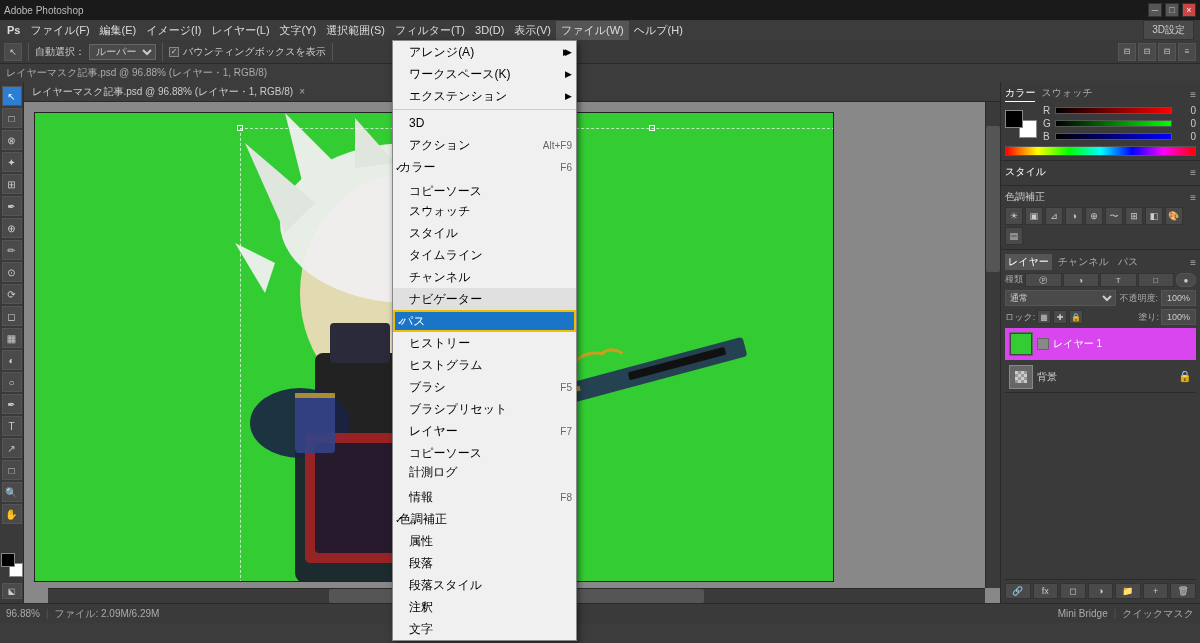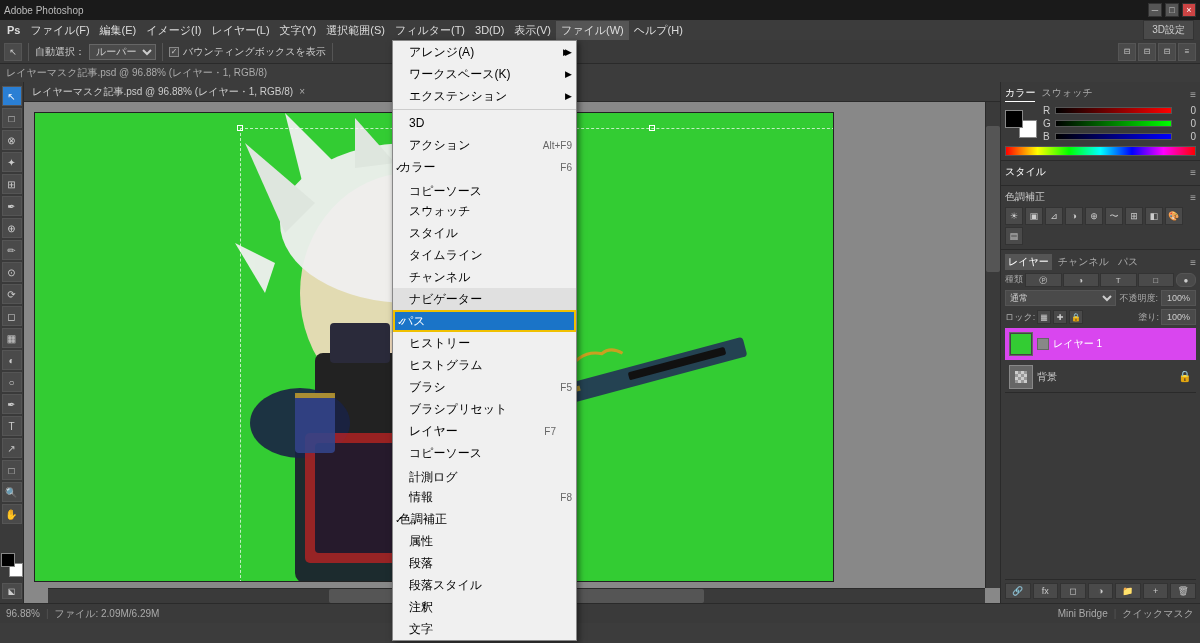--- a/index.html
+++ b/index.html
@@ -457,26 +457,26 @@
     </div>
     <div style="height:22px; display:flex; align-items:center; padding:0 8px 0 16px; cursor:pointer; position:relative;">
       <span>ブラシ</span>
       <span style="position:absolute; right:4px; font-size:10px; color:#666;">F5</span>
     </div>
     <div style="height:22px; display:flex; align-items:center; padding:0 8px 0 16px; cursor:pointer;">
       <span>ブラシプリセット</span>
     </div>
     <div style="height:22px; display:flex; align-items:center; padding:0 8px 0 16px; cursor:pointer; position:relative;">
       <span>レイヤー</span>
-      <span style="position:absolute; right:20px; font-size:10px; color:#666;">F7</span>
+      <span style="position:absolute; right:4px; font-size:10px; color:#666;">F7</span>
     </div>
     <div style="height:22px; display:flex; align-items:center; padding:0 8px 0 16px; cursor:pointer;">
       <span>コピーソース</span>
     </div>
-    <div style="height:22px; display:flex; align-items:flex-end; padding:0 8px 0 16px; cursor:pointer;">
+    <div style="height:22px; display:flex; align-items:flex-start; padding:0 8px 0 16px; cursor:pointer;">
       <span>計測ログ</span>
     </div>
     <div style="height:22px; display:flex; align-items:center; padding:0 8px 0 16px; cursor:pointer; position:relative;">
       <span>情報</span>
       <span style="position:absolute; right:4px; font-size:10px; color:#666;">F8</span>
     </div>
     <div style="height:22px; display:flex; align-items:center; padding:0 8px 0 6px; cursor:pointer;">
       <span style="position:absolute; left:2px; font-size:10px;">✓</span>
       <span>色調補正</span>
     </div>

